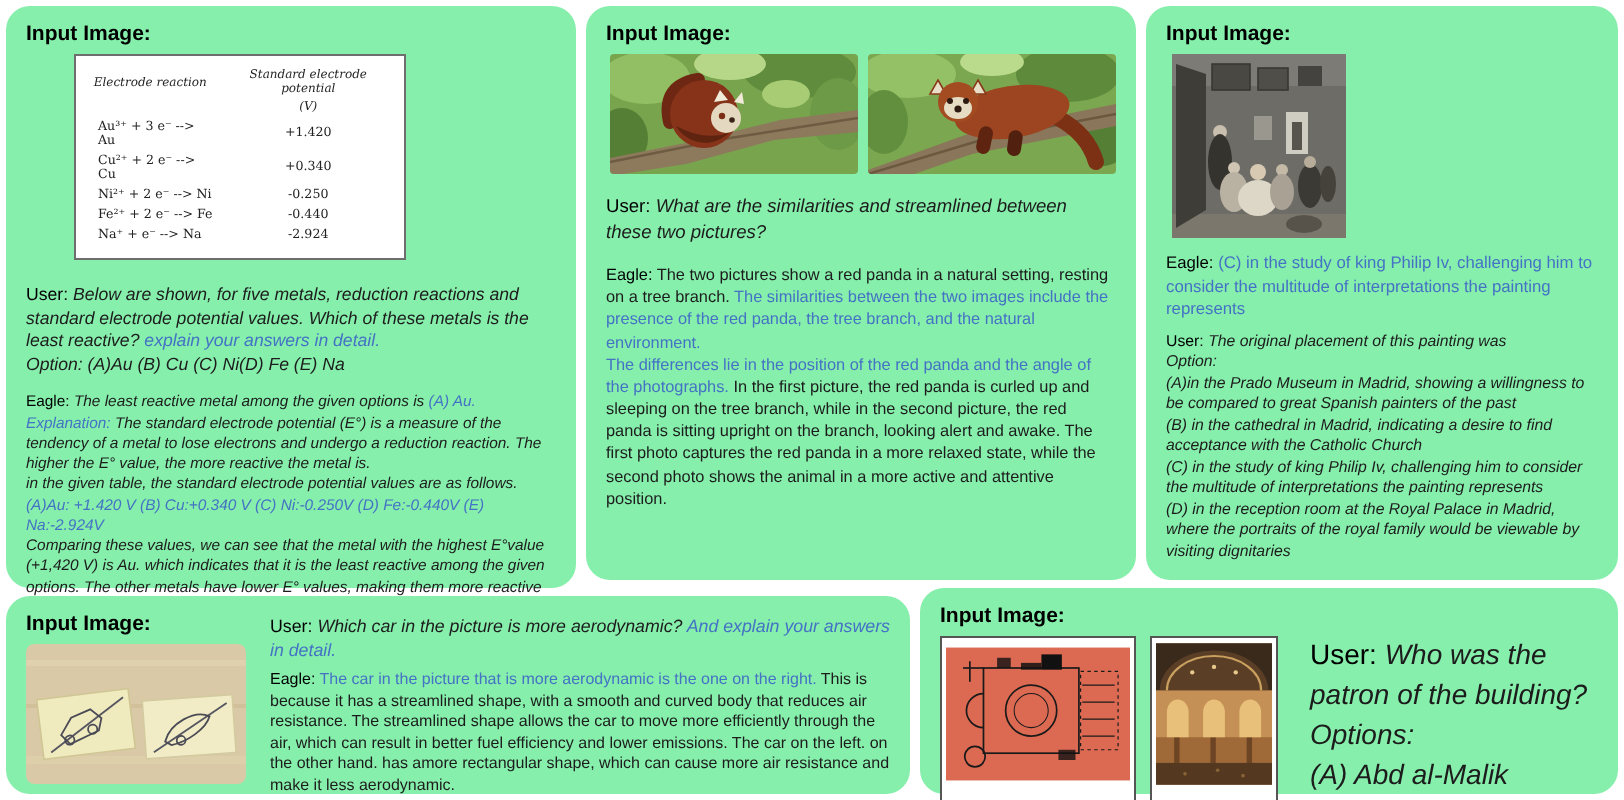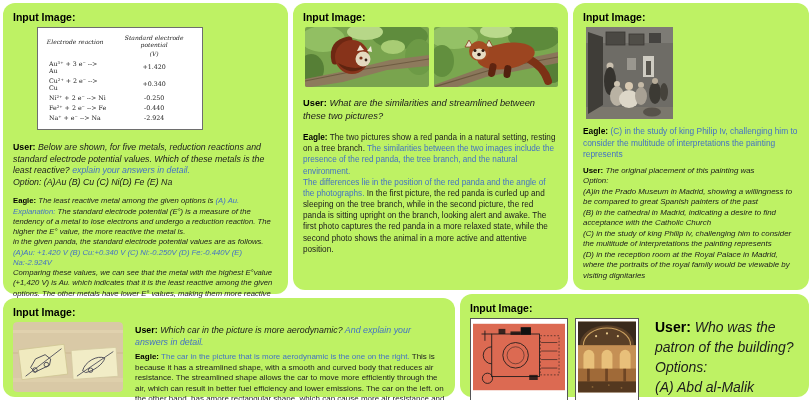--- a/index.html
+++ b/index.html
@@ -1,31 +1,31 @@
 <!DOCTYPE html>
 <html><head>
 <meta charset="utf-8">
 <style>
   html,body{margin:0;padding:0;}
   body{
     width:812px;height:400px;position:relative;background:#ffffff;
     font-family:"Liberation Sans",sans-serif;overflow:hidden;color:#1c1c1c;
   }
   .panel{
-    position:absolute;background:#bef264;border-radius:12px;
+    position:absolute;background:#86efac;border-radius:12px;
     box-sizing:border-box;padding:8px 10px;
   }
   #panel-metals{left:3px;top:3px;width:285px;height:291px;}
   #panel-panda{left:293px;top:3px;width:275px;height:287px;}
   #panel-painting{left:573px;top:3px;width:236px;height:287px;}
   #panel-cars{left:3px;top:298px;width:452px;height:99px;}
   #panel-building{left:460px;top:294px;width:349px;height:103px;}
 
   .input-label{font-weight:bold;font-size:10.5px;color:#000;margin-bottom:4px;}
-  .blab{font-weight:bold;font-style:normal;color:#000;}
+  .blab{font-weight:normal;font-style:normal;color:#000;}
   .rich{white-space:pre-wrap;}
   .seg-blue{color:#4472C4;}
 
   
   .table-img{
     background:#fff;border:1px solid #6e6e6e;width:158px;margin:2px 0 6px 24px;
     padding:5px 3px 7px 3px;font-family:"DejaVu Serif",serif;color:#222;
   }
   .etable{border-collapse:collapse;width:100%;}
   .etable th{font-style:italic;font-weight:normal;font-size:6px;padding:1px 2px;text-align:center;}
@@ -41,21 +41,21 @@
   .photo{border-radius:2px;display:block;}
   #panel-panda .user-msg{font-size:9.3px;font-style:italic;margin-top:10px;line-height:1.35;}
   #panel-panda .eagle-msg{font-size:8.2px;margin-top:10px;line-height:1.36;}
 
   #panel-painting .user-msg{font-size:7.9px;font-style:italic;margin-top:5px;line-height:1.33;}
   #panel-painting .eagle-msg{font-size:8.4px;margin-top:7px;line-height:1.38;}
 
   .cars-flex{display:flex;gap:10px;}
   .cars-left{width:112px;flex:0 0 auto;}
   .cars-right{flex:1;}
-  #panel-cars .user-msg{font-size:8.9px;font-style:italic;line-height:1.35;margin-top:18px;}
+  #panel-cars .user-msg{font-size:8.9px;font-style:italic;line-height:1.35;margin-top:1px;}
   #panel-cars .eagle-msg{font-size:8px;margin-top:4px;line-height:1.32;}
 
   .building-flex{display:flex;gap:7px;}
   .framed{background:#fff;padding:2px;border:1px solid #555;flex:0 0 auto;}
   .building-text{margin-left:9px;width:170px;}
   #panel-building .user-msg{font-size:14px;font-style:italic;line-height:1.42;}
   #panel-building .eagle-msg{font-size:9px;margin-top:7px;}
 </style>
 </head>
 <body>
@@ -100,21 +100,21 @@
   </div>
   <div class="msg user-msg">
     <span class="blab">User:</span>
     <span class="rich"><span>Below are shown, for five metals, reduction reactions and standard electrode potential values. Which of these metals is the least reactive? </span><span class="seg-blue">explain your answers in detail.</span><span>
 Option: (A)Au (B) Cu (C) Ni(D) Fe (E) Na</span></span>
   </div>
   <div class="msg eagle-msg">
     <span class="blab">Eagle:</span>
     <span class="rich"><span>The least reactive metal among the given options is </span><span class="seg-blue">(A) Au.</span><span>
 </span><span class="seg-blue">Explanation:</span><span> The standard electrode potential (E°) is a measure of the tendency of a metal to lose electrons and undergo a reduction reaction. The higher the E° value, the more reactive the metal is.
-in the given panda, the standard electrode potential values are as follows.
+in the given table, the standard electrode potential values are as follows.
 </span><span class="seg-blue">(A)Au: +1.420 V (B) Cu:+0.340 V (C) Ni:-0.250V (D) Fe:-0.440V (E) Na:-2.924V</span><span>
 Comparing these values, we can see that the metal with the highest E°value (+1,420 V) is Au. which indicates that it is the least reactive among the given options. The other metals have lower E° values, making them more reactive than Au.</span></span>
   </div>
 </div>
 
 <div class="panel" id="panel-panda">
   <div class="input-label">Input Image:</div>
   <div class="photo-row">
     <svg class="photo" width="124" height="60" viewBox="0 0 124 60">
       <rect width="124" height="60" fill="#79a44e"></rect>

